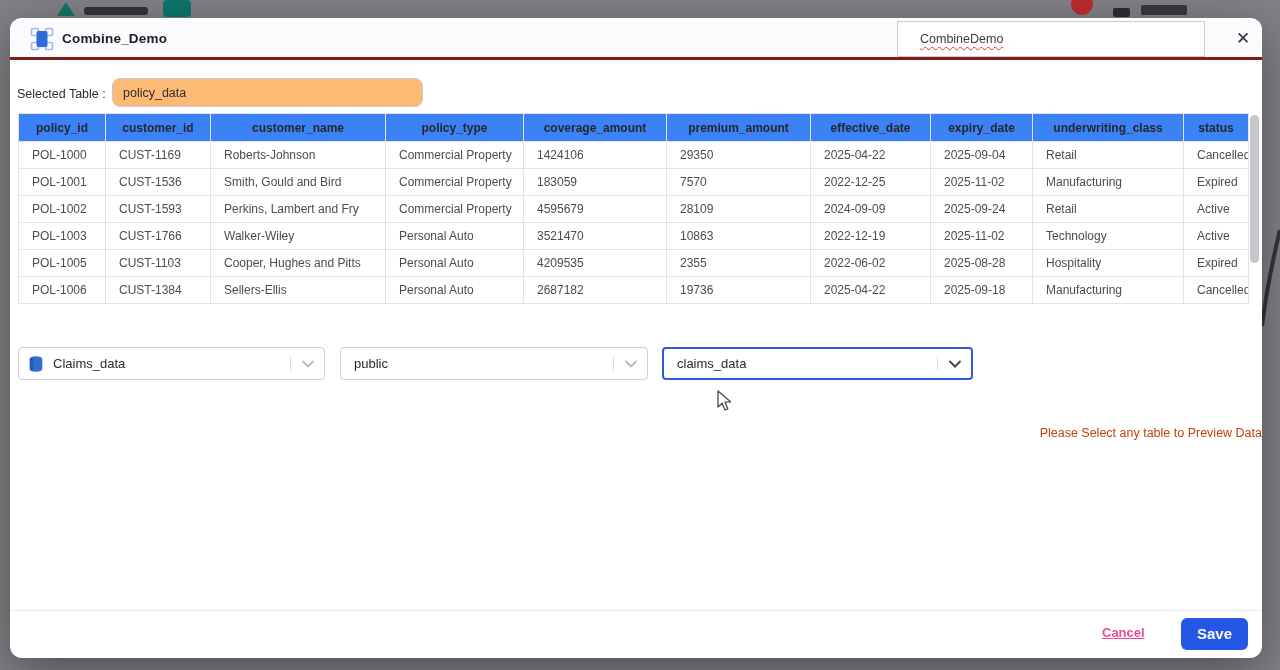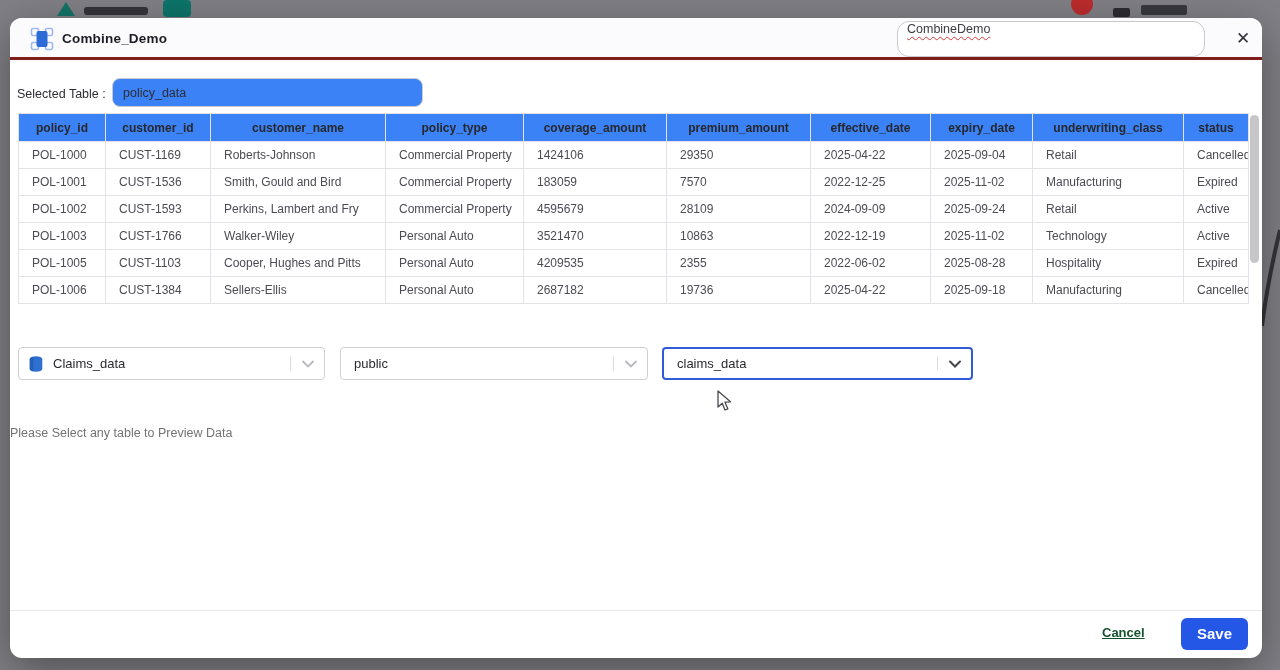--- a/index.html
+++ b/index.html
@@ -32,38 +32,38 @@
     background:#fbfbfe; border-bottom:3px solid #7f1d1d;
     border-radius:12px 12px 0 0;
   }
   .combine-icon { position:absolute; left:20px; top:9px; width:24px; height:24px; }
   .modal-title {
     position:absolute; left:52px; top:0; line-height:42px;
     font-size:13.5px; font-weight:bold; color:#1c1c22; letter-spacing:.2px;
   }
   .name-input {
     position:absolute; left:887px; top:3px; width:308px; height:36px;
-    background:#fff; border:1px solid #c9c9cf; border-radius:12px;
-    display:flex; padding-left:9px;
+    background:#fff; border:1px solid #c9c9cf; border-radius:0;
+    display:flex; align-items:center; padding-left:22px;
   }
   .name-input span {
     font-size:12.5px; color:#3c3c42;
     text-decoration:underline wavy #d83a3a 1px;
     text-underline-offset:3px;
   }
   .close-btn {
     position:absolute; left:1221px; top:9px; width:24px; height:24px;
     font-size:17px; line-height:24px; text-align:center; color:#33333a; cursor:pointer;
   }
 
   
   .sel-label { position:absolute; left:7px; top:69px; font-size:12.5px; color:#2c2c32; }
   .sel-input {
     position:absolute; left:102px; top:60px; width:311px; height:29px;
-    border:1px solid #c9c9cf; border-radius:8px; background:#3b82f6;
+    border:1px solid #c9c9cf; border-radius:8px; background:#fdba74;
     display:flex; align-items:center; padding-left:10px;
     font-size:12.5px; color:#2e2e34;
   }
 
   
   .tbl-wrap { position:absolute; left:8px; top:95px; width:1230px; }
   table { border-collapse:collapse; width:1230px; table-layout:fixed; }
   th, td { border:1px solid #e2e2e7; overflow:hidden; white-space:nowrap; }
   th {
     height:28px; background:#3b82f6; font-size:12px; font-weight:bold;
@@ -86,30 +86,30 @@
   .dd-table { left:652px; width:311px; border:2px solid #2f5cd8; }
   .dd-label { font-size:13px; color:#2a2a30; }
   .dd-conn .dd-label { margin-left:10px; }
   .dd-schema .dd-label, .dd-table .dd-label { margin-left:13px; }
   .db-icon { margin-left:10px; width:14px; height:16px; flex:0 0 auto; }
   .dd-sep { position:absolute; right:33px; top:8px; bottom:8px; width:1px; background:#dcdce1; }
   .dd-chev { position:absolute; right:9px; top:50%; margin-top:-5px; width:14px; height:10px; }
 
   
   .preview-msg {
-    position:absolute; left:0; right:0; top:408px; text-align:left;
-    font-size:12.5px; color:#737373;
+    position:absolute; left:0; right:0; top:408px; text-align:right;
+    font-size:12.5px; color:#c2410c;
   }
   .cursor { position:absolute; left:706px; top:372px; width:16px; height:22px; }
 
   
   .footer-divider { position:absolute; left:0; right:0; top:592px; height:1px; background:#e9e9ed; }
   .cancel-link {
     position:absolute; left:1092px; top:607px; font-size:13px; font-weight:bold;
-    color:#14532d; text-decoration:underline; cursor:pointer;
+    color:#ec4899; text-decoration:underline; cursor:pointer;
   }
   .save-btn {
     position:absolute; left:1171px; top:600px; width:67px; height:32px;
     background:#2457e6; border:none; border-radius:6px;
     color:#fff; font-size:15px; font-weight:bold; text-align:center; line-height:32px;
     cursor:pointer; font-family:"Liberation Sans", sans-serif;
   }
 </style>
 </head>
 <body>

